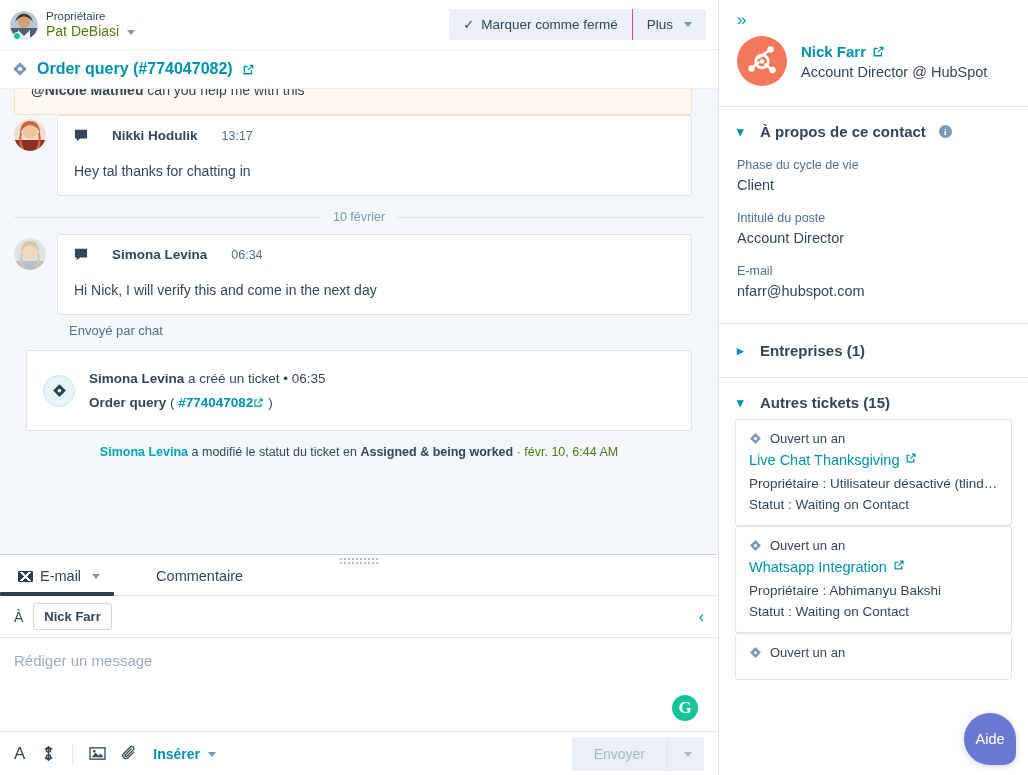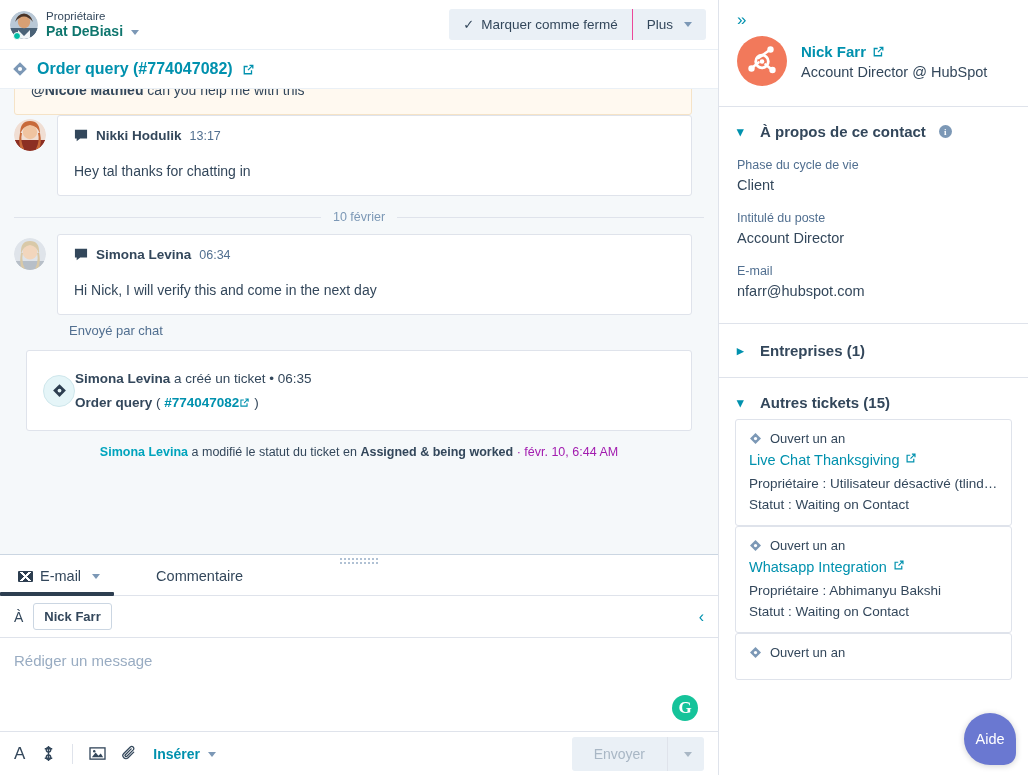--- a/index.html
+++ b/index.html
@@ -38,21 +38,21 @@
     overflow: hidden; display: block;
   }
   .status-dot {
     position: absolute; left: 3px; bottom: -1px;
     width: 8px; height: 8px; border-radius: 50%;
     background: #00bda5; border: 1.5px solid #fff;
   }
   .owner-meta { line-height: 1.15; }
   .owner-label { font-size: 11.5px; color: #33475b; }
   .owner-name {
-    font-size: 14px; color: #0f766e; font-weight: 700;
+    font-size: 14px; color: #4d7c0f; font-weight: 400;
     display: inline-block;
   }
   .caret-down {
     display: inline-block; width: 0; height: 0; margin-left: 4px;
     border-left: 4px solid transparent; border-right: 4px solid transparent;
     border-top: 5px solid #7c98b6; vertical-align: middle;
   }
   .owner-right { margin-left: auto; display: flex; }
   .btn-group { display: flex; border-radius: 3px; overflow: hidden; }
   .btn-flat {
@@ -111,31 +111,31 @@
   }
   .bubble {
     flex: 1 1 auto;
     background: #fff;
     border: 1px solid #dfe3eb;
     border-radius: 3px;
     padding: 12px 16px 16px 16px;
     margin-right: 12px;
   }
   .bubble-head {
-    display: flex; align-items: center; gap: 8px; margin-bottom: 20px; text-align: center;
+    display: flex; align-items: center; gap: 24px; margin-bottom: 20px; text-align: center;
   }
   .chat-glyph { color: #33475b; font-size: 13px; line-height: 1; }
   .sender { font-weight: 700; font-size: 13.5px; color: #33475b; }
   .time { font-size: 12.5px; color: #516f90; }
   .bubble-body { font-size: 14px; color: #33475b; }
 
   .sent-via { font-size: 13px; color: #516f90; margin: 8px 0 0 55px; }
 
   .event-card {
-    display: flex; align-items: center; 
+    display: flex; align-items: center; gap: 14px;
     background: #fff; border: 1px solid #dfe3eb; border-radius: 3px;
     padding: 16px 16px;
     margin: 12px 12px 0 12px;
   }
   .event-icon {
     width: 32px; height: 32px; border-radius: 50%;
     background: #e5f5f8; border: 1px solid #cfe7ec;
     display: flex; align-items: center; justify-content: center;
     flex: 0 0 32px;
   }
@@ -144,21 +144,21 @@
   .event-line2 { font-size: 13.5px; font-weight: 700; }
   .b { font-weight: 700; }
   .link-teal { color: #0091ae; text-decoration: none; }
 
   .status-change {
     text-align: center; font-size: 12.5px; color: #33475b;
     margin: 14px 0 0 0; padding-bottom: 10px;
   }
   .status-change .name { color: #00a4bd; font-weight: 700; }
   .status-change .newstat { font-weight: 700; }
-  .status-change .ts { color: #a21caf; text-align: right; }
+  .status-change .ts { color: #4d7c0f; text-align: right; }
 
   
   .composer {
     border-top: 1px solid #cbd6e2;
     background: #fff;
     position: relative;
     height: 221px; min-height: 221px;
     display: flex; flex-direction: column;
   }
   .grip {

